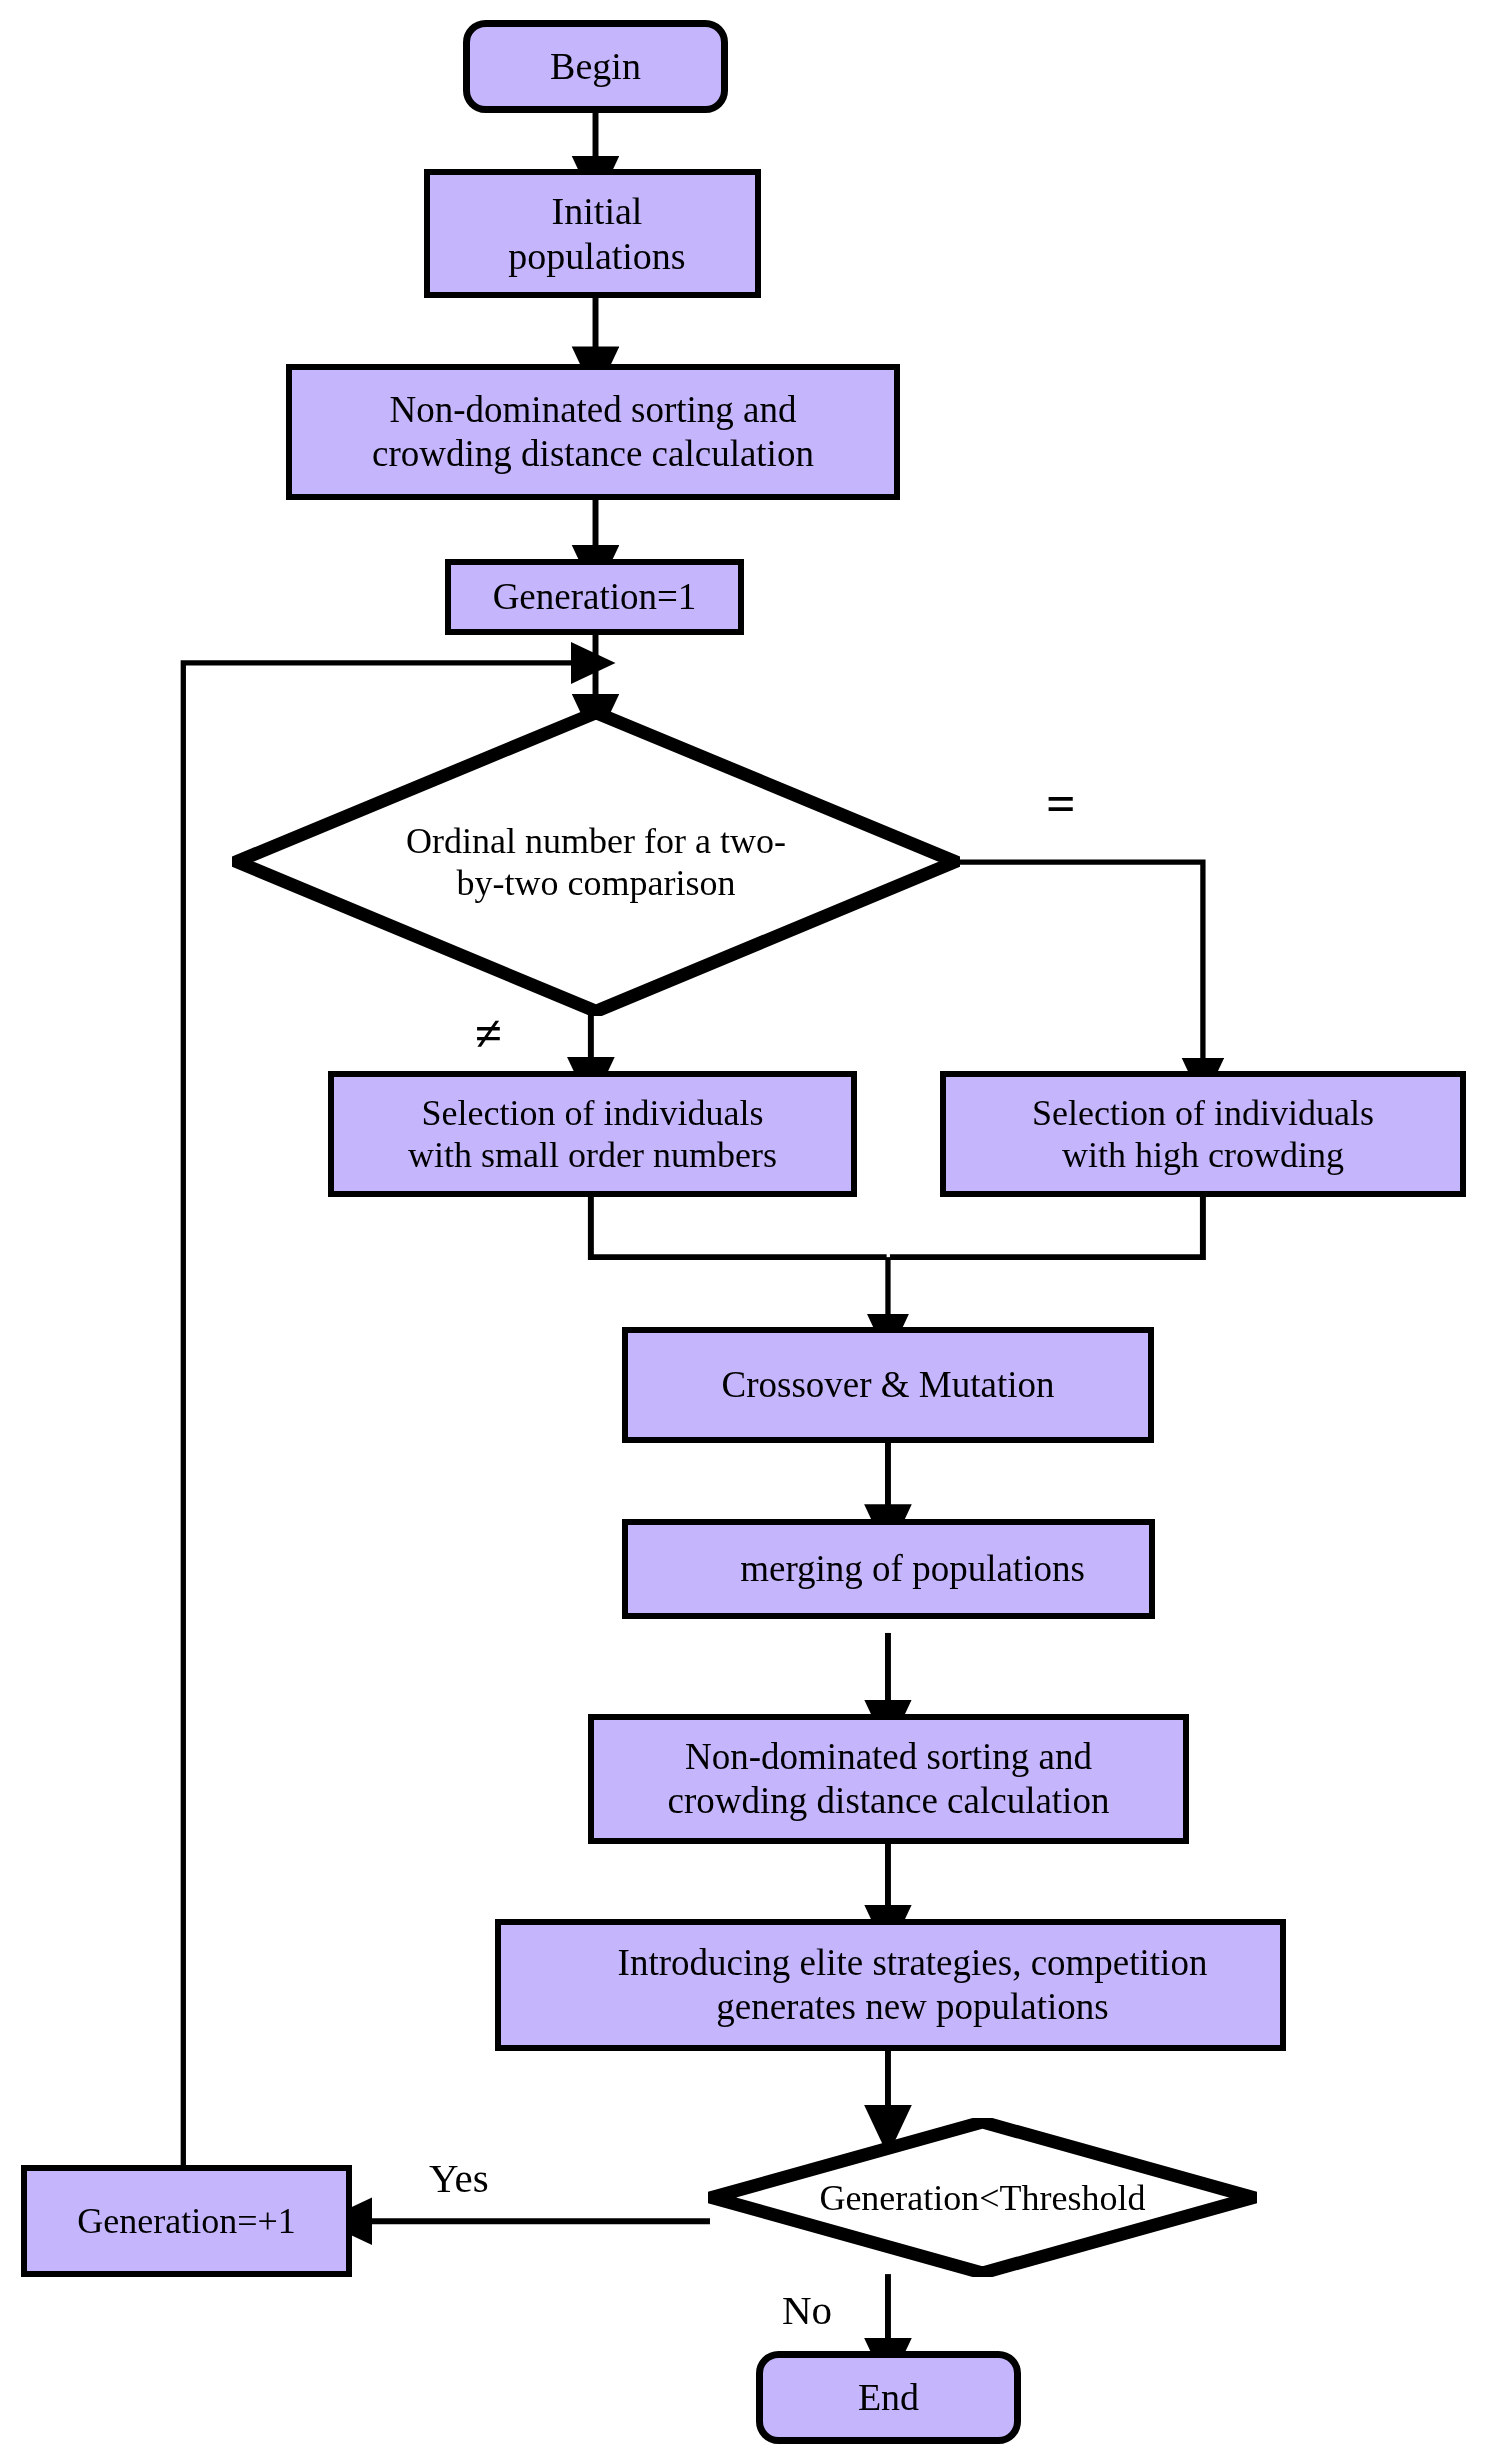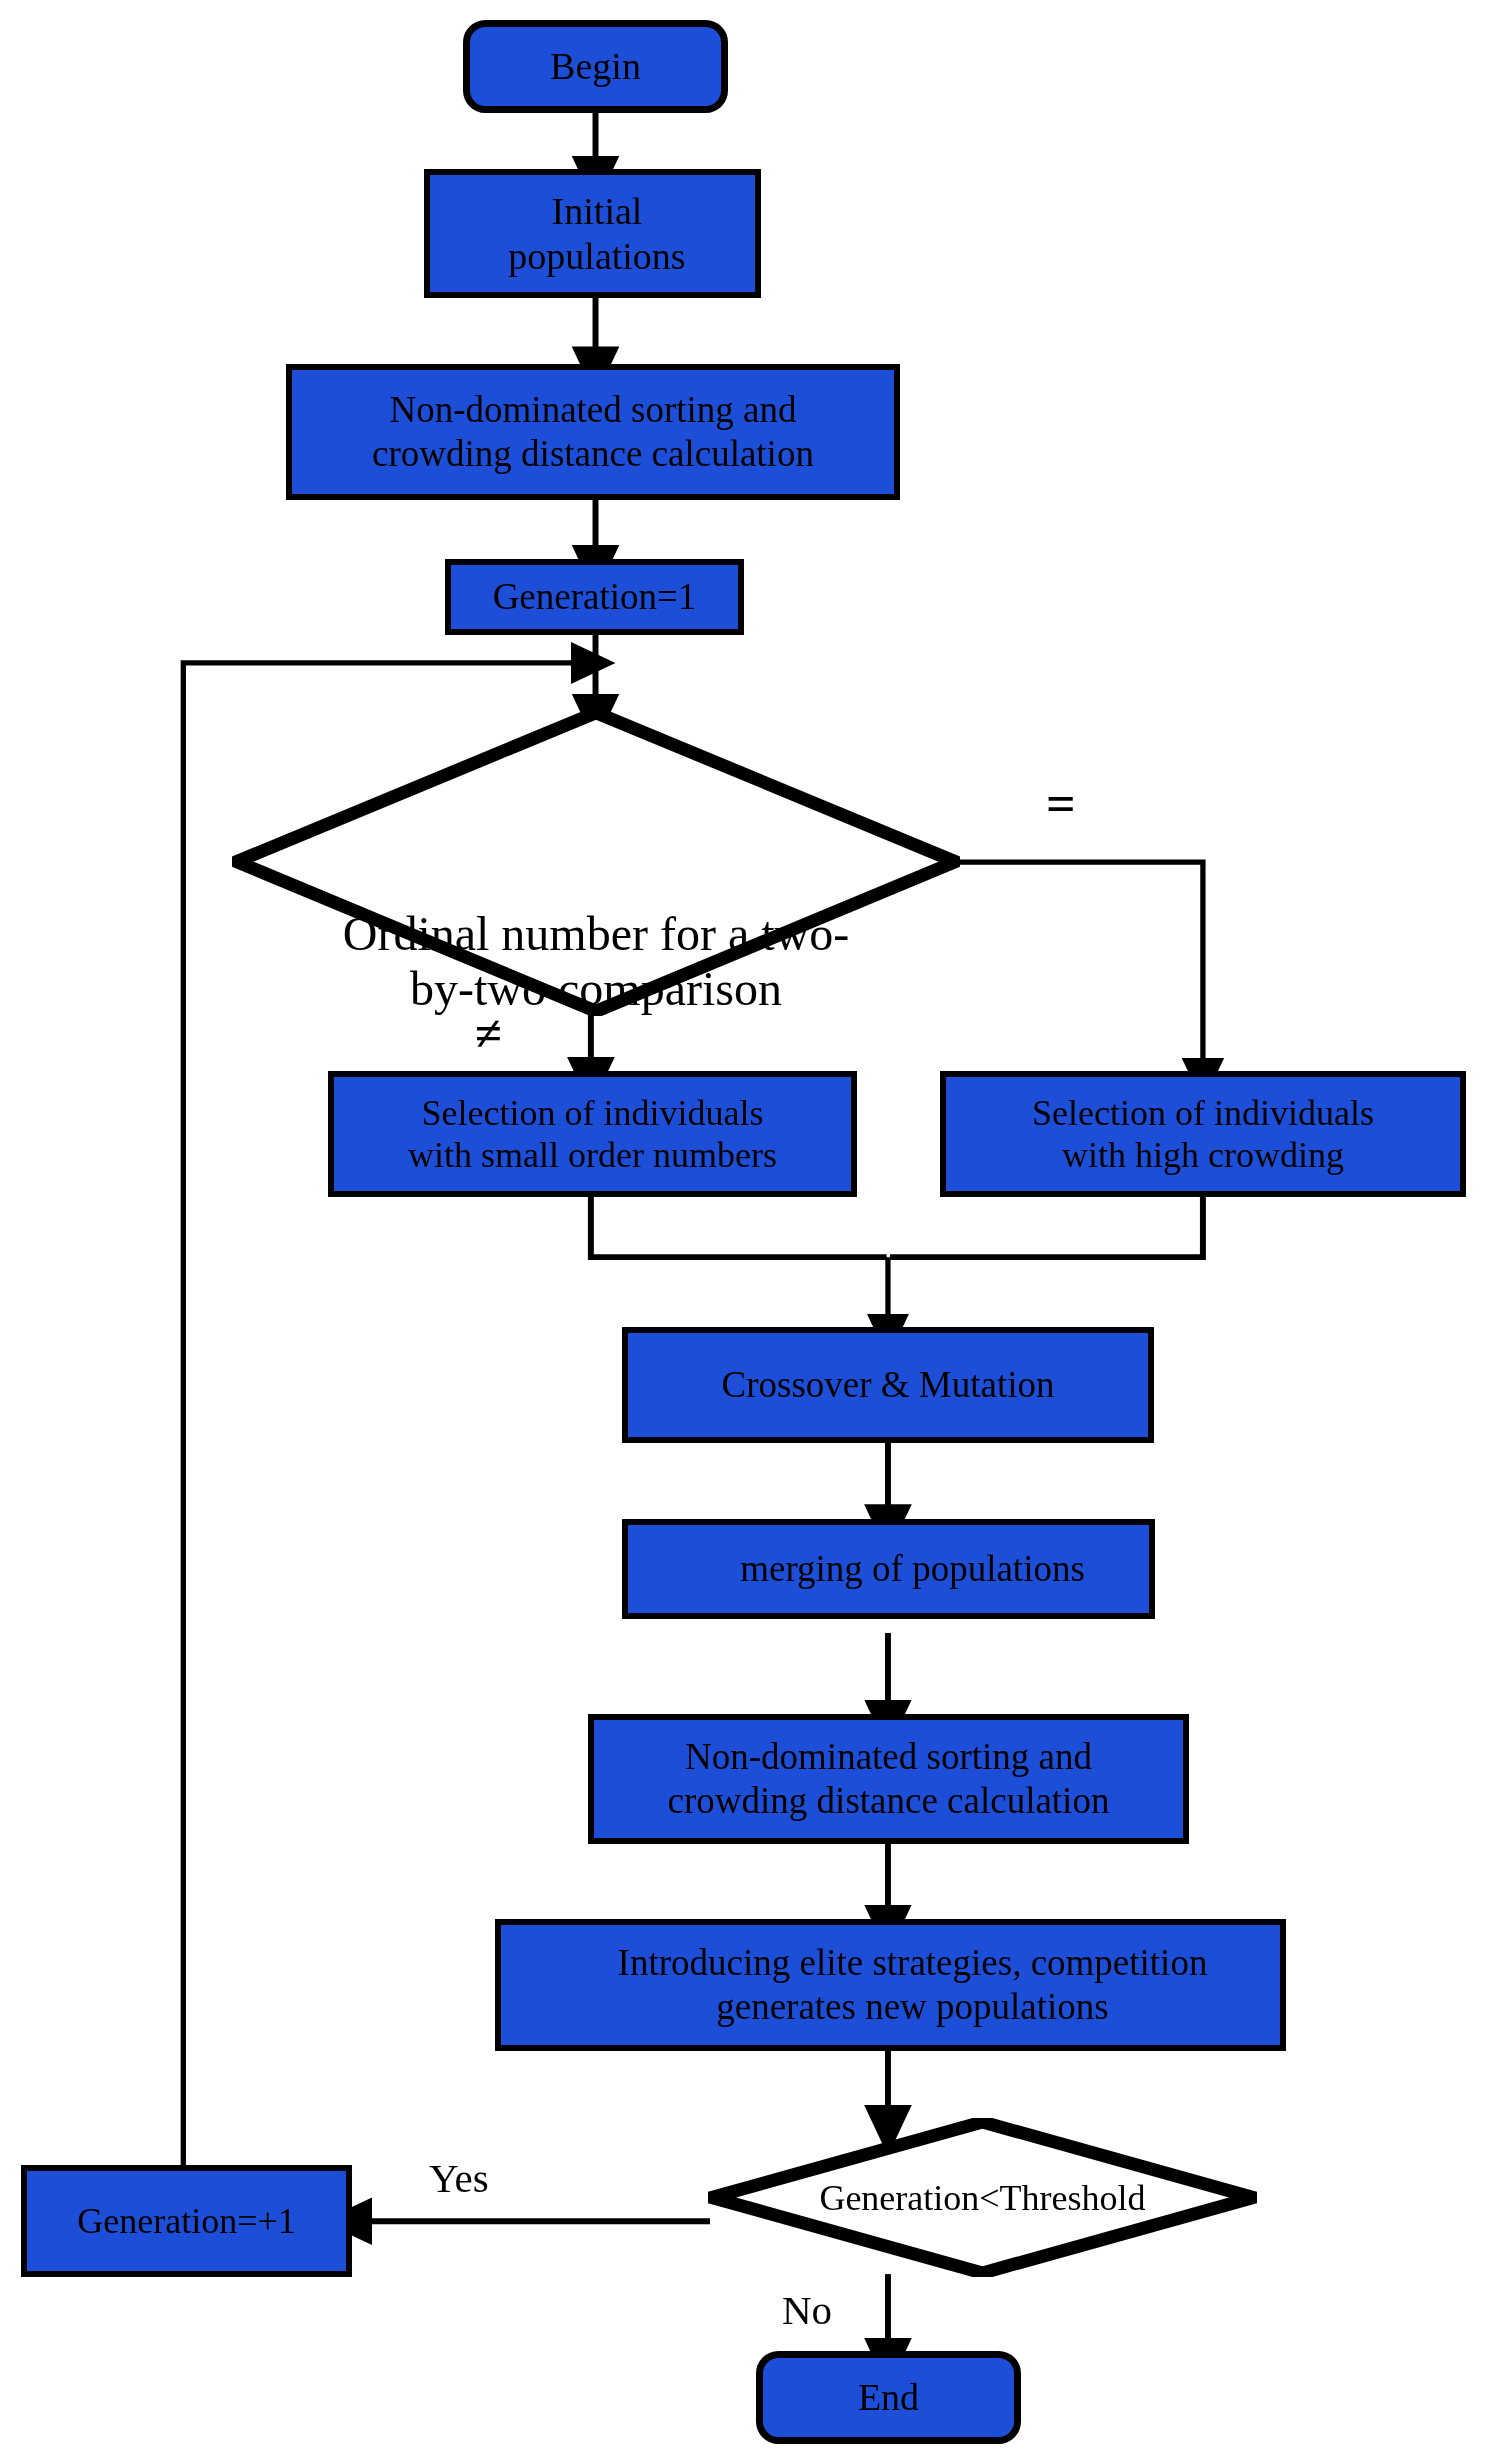--- a/index.html
+++ b/index.html
@@ -18,21 +18,21 @@
   #edges {
     position: absolute;
     left: 0; top: 0;
     width: 1502px;
     height: 2462px;
     pointer-events: none;
   }
   .node {
     position: absolute;
     box-sizing: border-box;
-    background: #1d4ed8;
+    background: #c4b5fd;
     border: 6px solid #000000;
     display: flex;
     align-items: center;
     justify-content: center;
     text-align: center;
     color: #000000;
     line-height: 1.18;
     z-index: 5;
   }
   .terminator {
@@ -133,21 +133,21 @@
 
   <div class="node process" style="left:286px; top:364px; width:614px; height:136px; font-size:37px;">
     <span class="node-label">Non-dominated sorting and
 crowding distance calculation</span>
   </div>
 
   <div class="node process" style="left:445px; top:559px; width:299px; height:76px; font-size:37px;">
     <span class="node-label">Generation=1</span>
   </div>
 
-  <div class="decision" style="left:232px; top:708px; width:728px; height:308px; font-size:48px;align-items:flex-end;">
+  <div class="decision" style="left:232px; top:708px; width:728px; height:308px; font-size:36px;">
     <svg viewBox="0 0 1100 465" preserveAspectRatio="none">
       <polygon points="550,7 1093,232 550,458 7,232" fill="#ffffff" stroke="#000000" stroke-width="13" vector-effect="non-scaling-stroke"></polygon>
     </svg>
     <span class="node-label">Ordinal number for a two-
 by-two comparison</span>
   </div>
 
   <div class="node process" style="left:328px; top:1071px; width:529px; height:126px; font-size:36px;">
     <span class="node-label">Selection of individuals
 with small order numbers</span>

